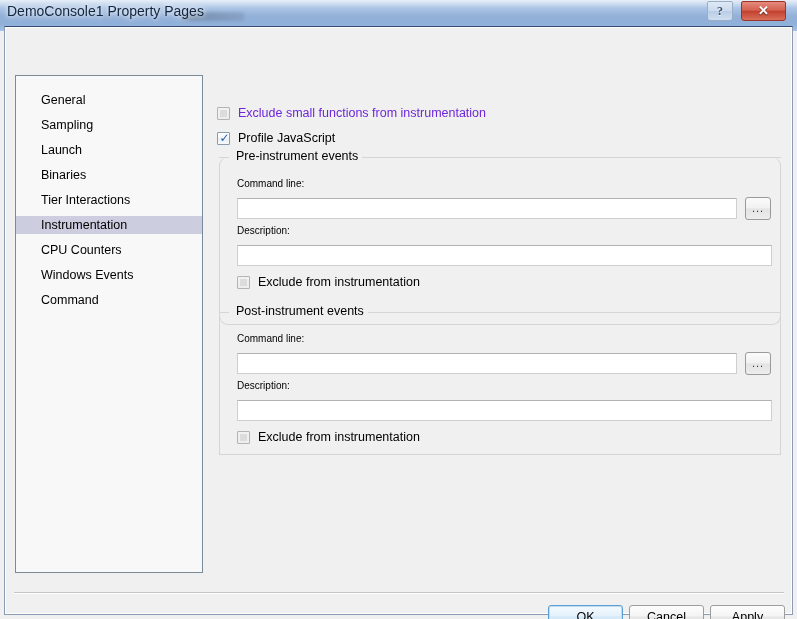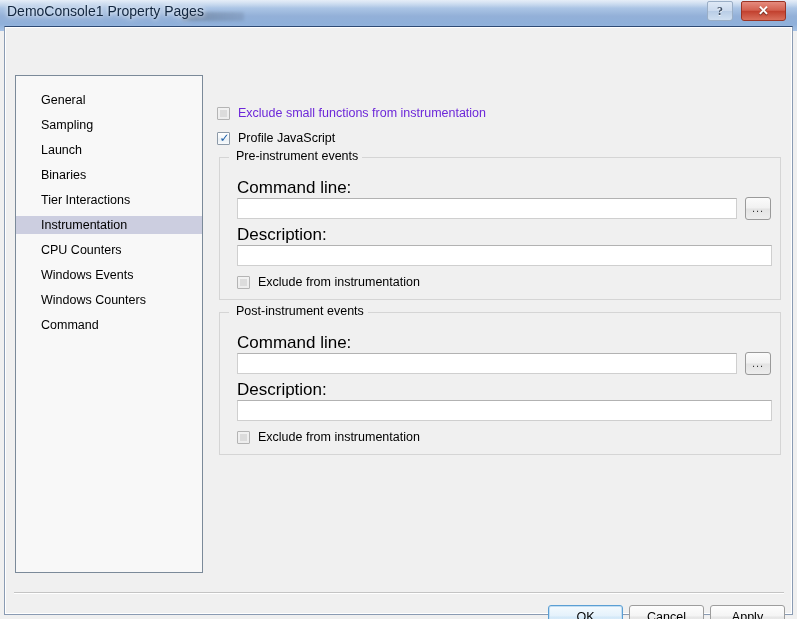--- a/index.html
+++ b/index.html
@@ -221,21 +221,21 @@
     left: 12px;
     padding: 0 4px;
     background: #f0f0f0;
     font-size: 12.5px;
     color: #000;
     white-space: nowrap;
   }
 
   .field-label {
     position: absolute;
-    font-size: 17px;
+    font-size: 10px;
     color: #000;
     white-space: nowrap;
   }
   .textbox {
     position: absolute;
     box-sizing: border-box;
     background: #ffffff;
     border: 1px solid #cfcfcf;
     border-top-color: #b2b2b2;
     height: 21px;
@@ -319,39 +319,38 @@
     <div id="page-list">
       <div style="height:8px"></div>
       <div class="tree-item"><span>General</span></div>
       <div class="tree-item"><span>Sampling</span></div>
       <div class="tree-item"><span>Launch</span></div>
       <div class="tree-item"><span>Binaries</span></div>
       <div class="tree-item"><span>Tier Interactions</span></div>
       <div class="tree-item selected"><span>Instrumentation</span></div>
       <div class="tree-item"><span>CPU Counters</span></div>
       <div class="tree-item"><span>Windows Events</span></div>
-      <div class="tree-item"><span>Windows Counters</span></div>
       <div class="tree-item"><span>Command</span></div>
     </div>
 
     <div id="right-pane">
 
       <div class="chk-row disabled" style="left:4px; top:31px;">
         <span class="checkbox disabled"></span>
         <span class="chk-label">Exclude small functions from instrumentation</span>
       </div>
 
       <div class="chk-row" style="left:4px; top:56px;">
         <span class="checkbox">
           <span class="tick">✓</span>
         </span>
         <span class="chk-label">Profile JavaScript</span>
       </div>
 
-      <div class="groupbox" style="left:6px; top:82px; width:562px; height:143px;">
+      <div class="groupbox" style="left:6px; top:82px; width:562px; height:168px;border-radius:9px;">
         <div class="gb-topline-left"></div>
         <div class="gb-topline-right" style="width:432px;"></div>
         <div class="gb-title">Pre-instrument events</div>
 
         <div class="field-label" style="left:17px; top:21px;">Command line:</div>
 
         <input class="textbox" style="left: 17px; top: 41px; width: 500px;" placeholder="">
 
         <div class="browse-btn" style="left:525px; top:40px;">
           <span>...</span>

